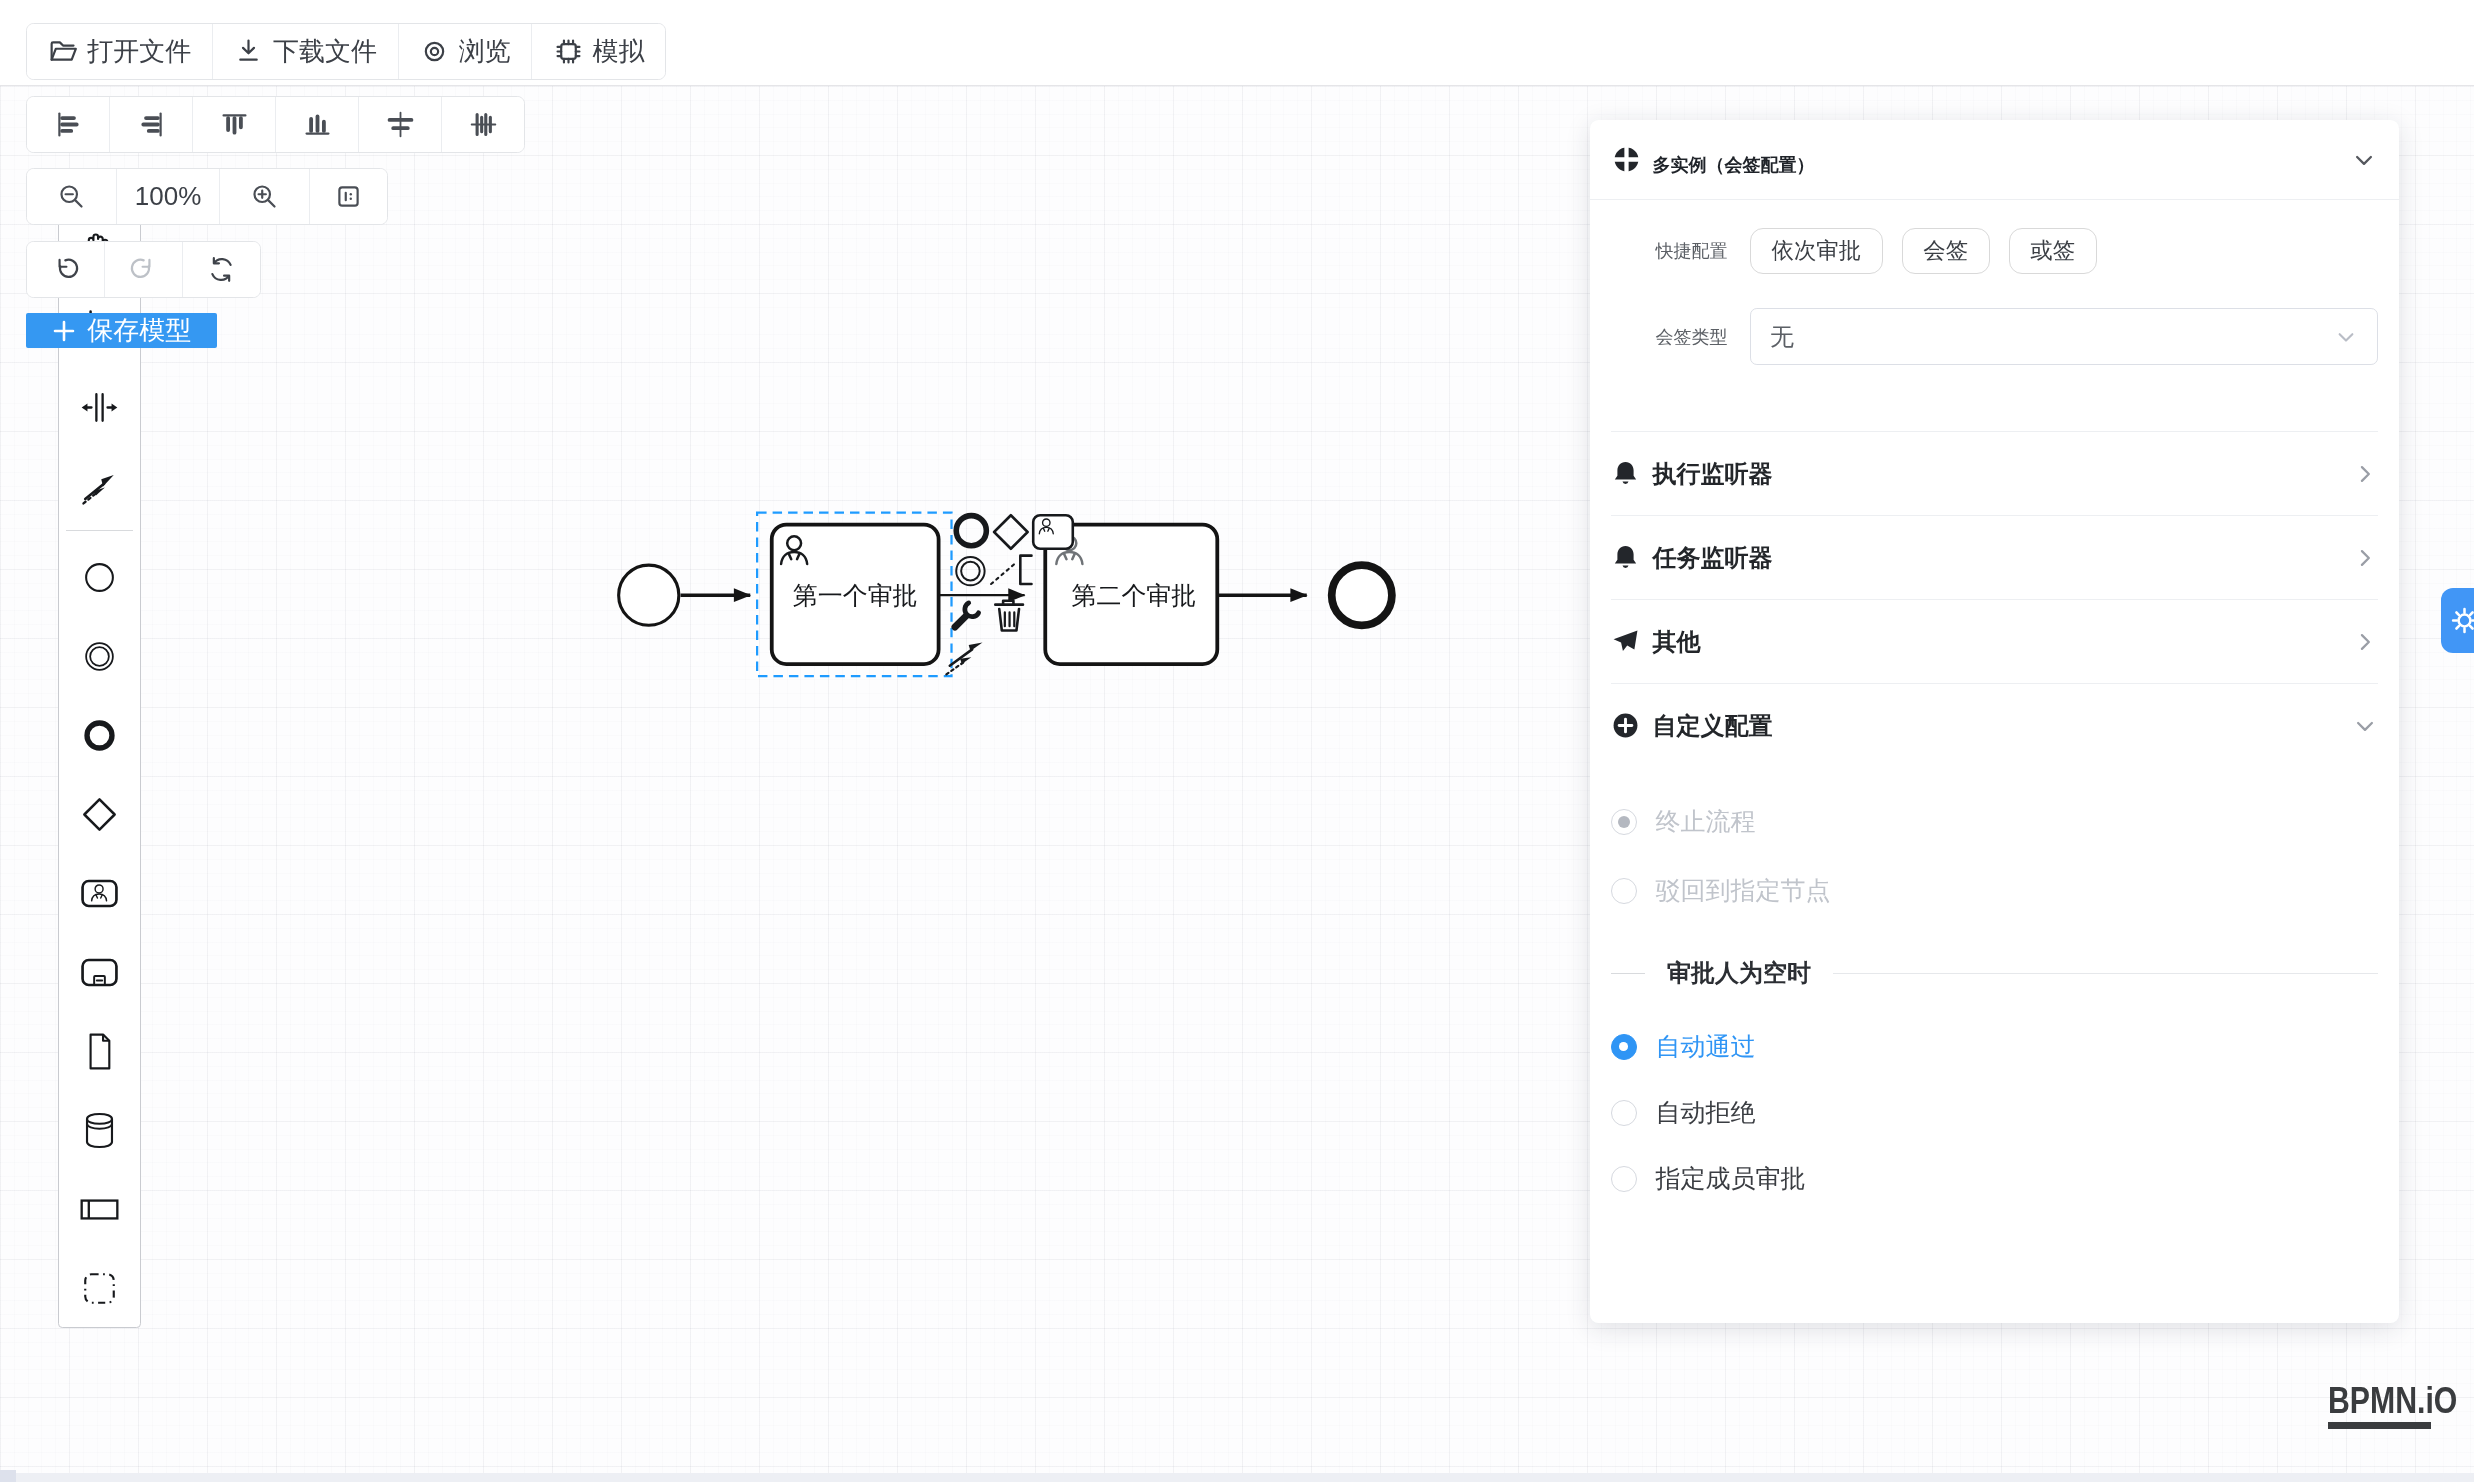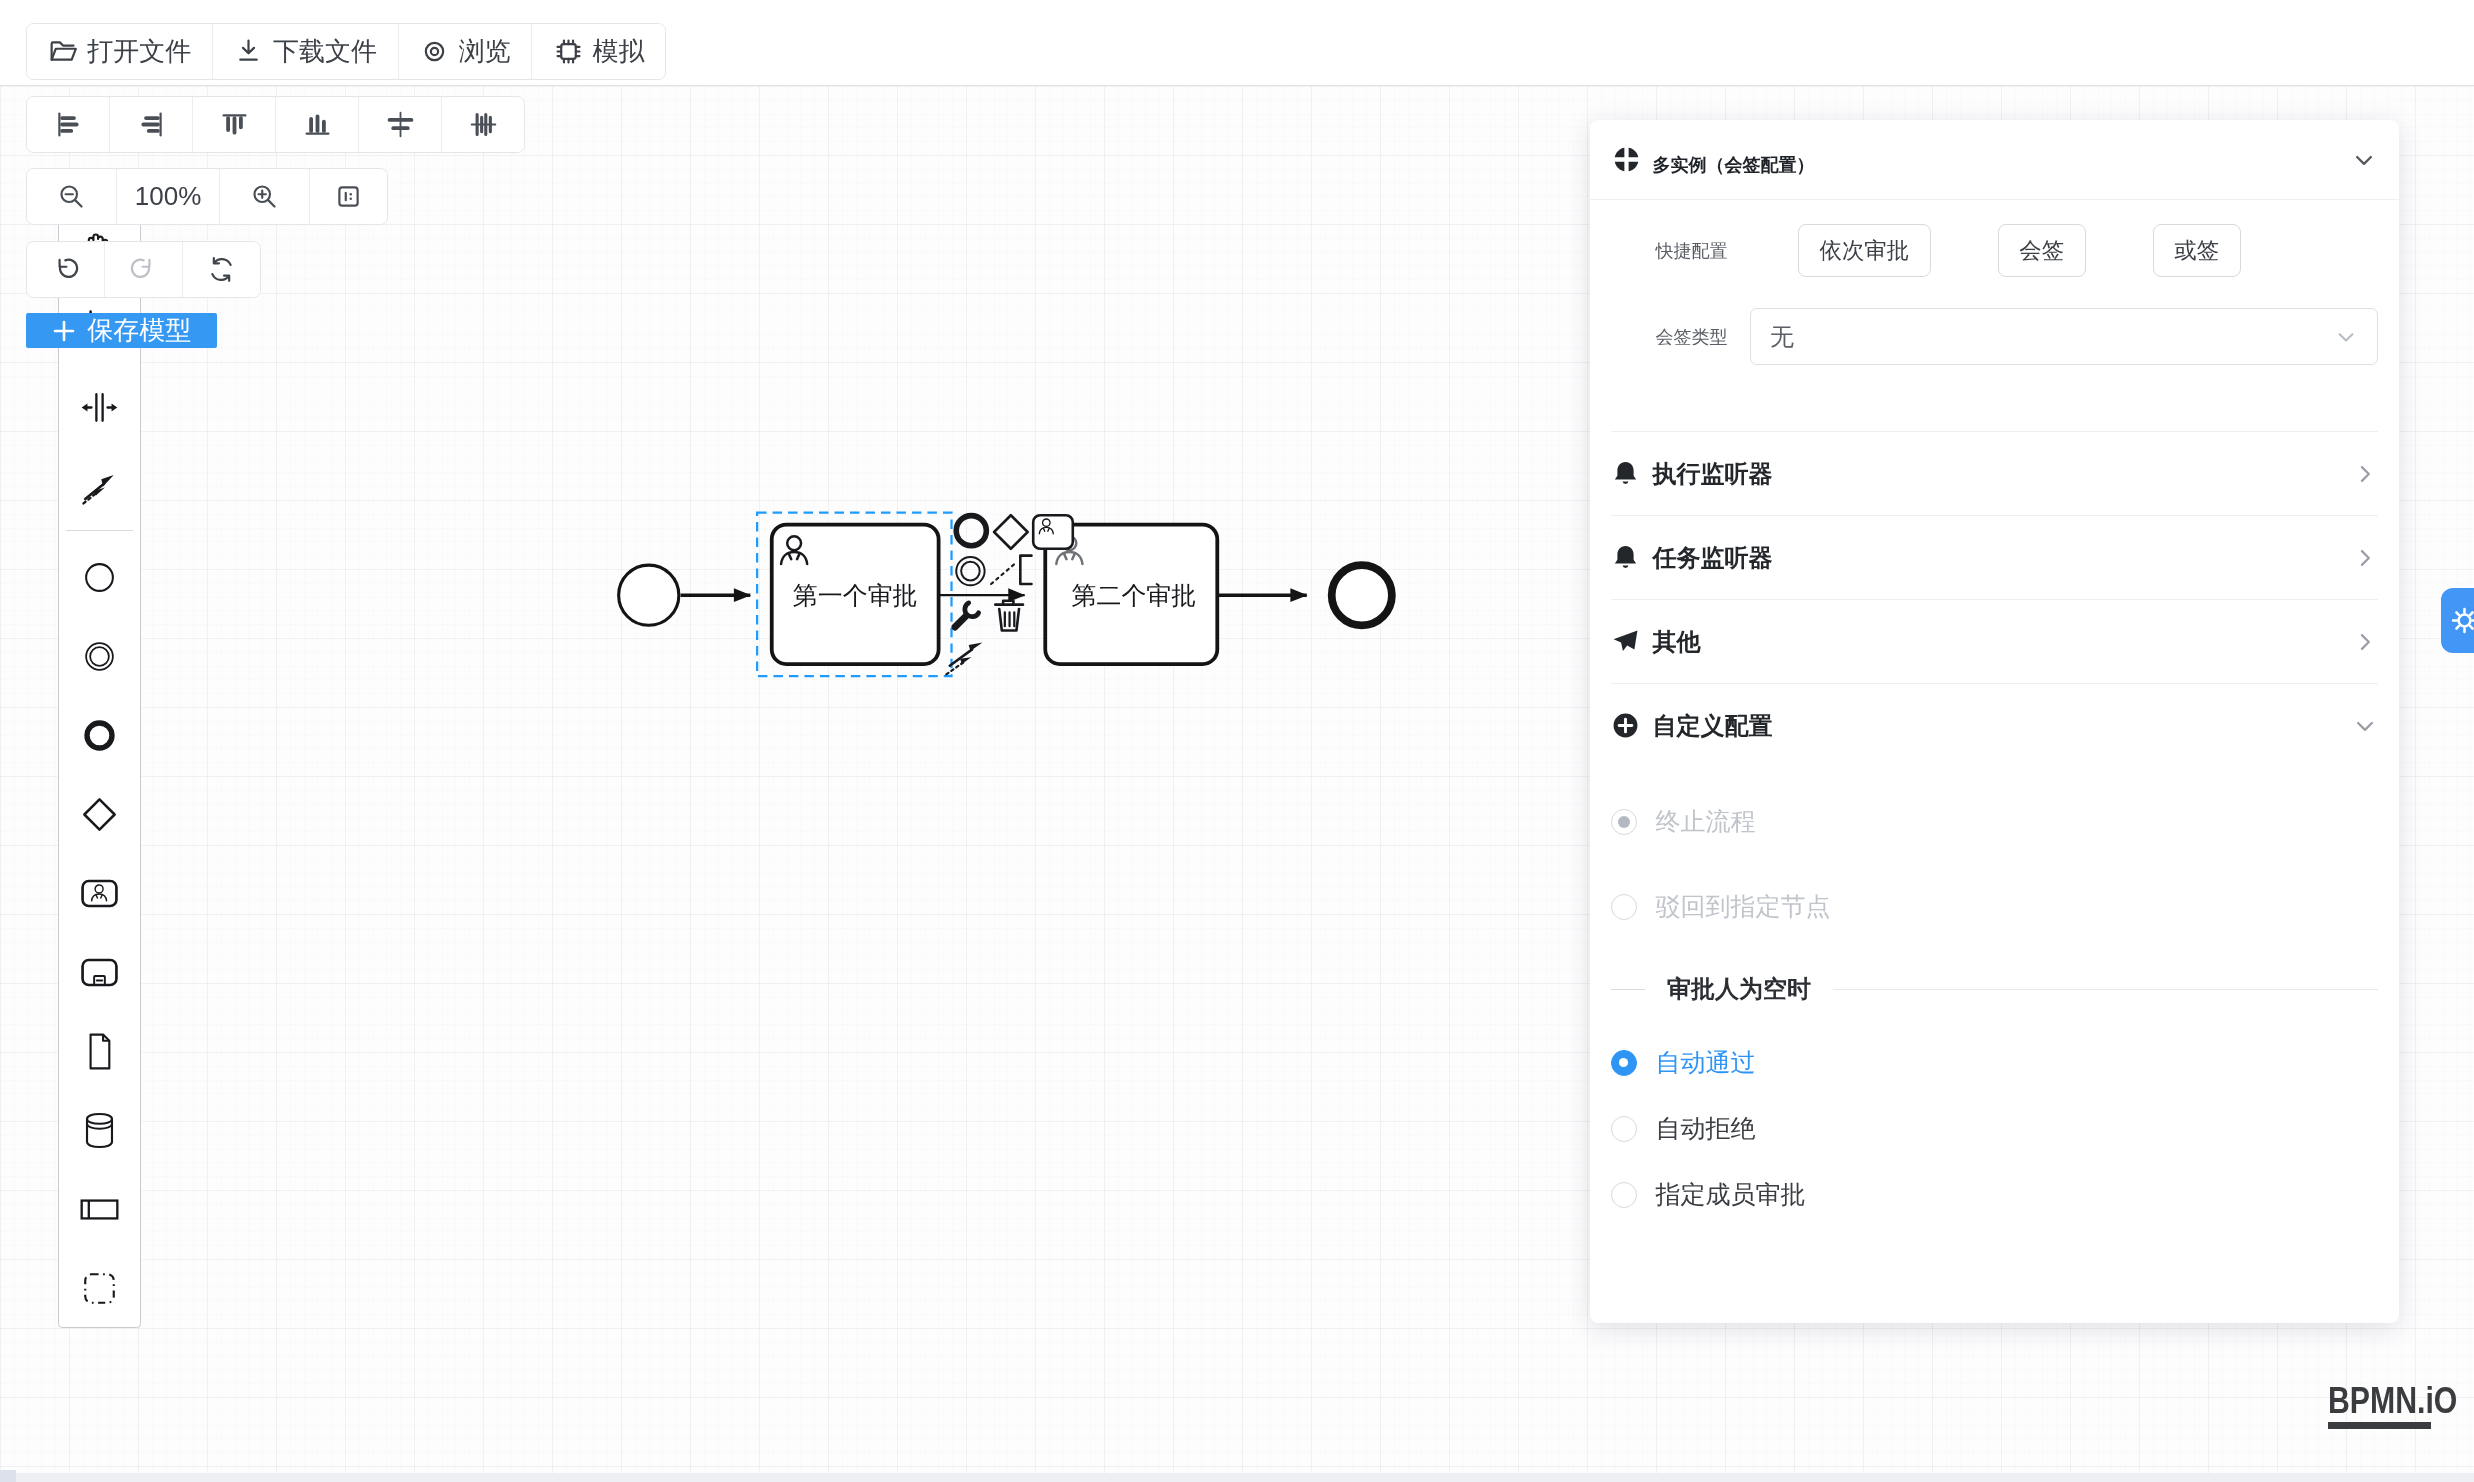--- a/index.html
+++ b/index.html
@@ -36,22 +36,22 @@
 
   
   .panel{position:absolute;left:1590px;top:120px;width:809px;height:1203px;background:#fff;border-radius:8.6px;
          box-shadow:0 5.2px 26px rgba(30,40,60,0.13);z-index:20;box-sizing:border-box;padding:0 20.6px;}
   .panel-header{height:79px;display:flex;align-items:center;gap:11.2px;border-bottom:1.4px solid #edeff2;margin:0 -20.6px;padding:0 22.4px;cursor:pointer;}
   .panel-title{font-size:18px;font-weight:700;color:#1f2329;margin-top:11px;}
   .spacer{flex:1;}
   .qrow{display:flex;align-items:center;margin-top:24px;height:53px;}
   .qlabel{font-size:18px;color:#5c6066;margin-left:45px;margin-right:22.4px;flex:0 0 auto;}
   .qbtns{display:flex;gap:19px;}
-  .qbtn{border:1.4px solid #d9d9d9;border-radius:8px;background:#fff;padding:0 20.6px;height:53px;display:flex;align-items:center;
-        font-size:22.4px;color:#3c4046;cursor:pointer;margin-left:48px;}
+  .qbtn{border:1.4px solid #d9d9d9;border-radius:13px;background:#fff;padding:0 20.6px;height:46px;display:flex;align-items:center;
+        font-size:22.4px;color:#3c4046;cursor:pointer;}
   .srow{display:flex;align-items:center;margin-top:31px;height:57px;}
   .select{flex:1;height:57px;border:1.4px solid #dcdfe6;border-radius:6.9px;display:flex;align-items:center;
           padding:0 19px;font-size:24px;color:#5c6066;box-sizing:border-box;cursor:pointer;background:#fff;}
   .sections{margin-top:66px;border-top:1.4px solid #edeff2;}
   .section{height:83px;display:flex;align-items:center;gap:13px;border-bottom:1.4px solid #edeff2;cursor:pointer;}
   .section:last-child{border-bottom:none;}
   .section-label{font-size:24px;font-weight:600;color:#23262a;}
   .dividertitle{display:flex;align-items:center;gap:22.4px;}
   .dt-line-left{width:34px;border-top:1.7px solid #d8dadd;}
   .dt-text{font-size:24px;font-weight:700;color:#2b2e33;}
@@ -448,21 +448,21 @@
         <svg width="26" height="26" viewBox="0 0 34 34" fill="none" stroke="#9a9ea6" stroke-width="3" stroke-linecap="round" stroke-linejoin="round">
             <path d="M8 13l9 9 9-9"></path>
           </svg>
       </div>
     </div>
 
     <div class="radio-row" style="margin-top:40px">
       <span class="radio checked-disabled"></span>
       <span class="rlabel dis">终止流程</span>
     </div>
-    <div class="radio-row" style="margin-top:56px">
+    <div class="radio-row" style="margin-top:40px">
       <span class="radio"></span>
       <span class="rlabel dis">驳回到指定节点</span>
     </div>
 
     <div class="dividertitle" style="margin-top:52px">
       <span class="dt-line-left"></span>
       <span class="dt-text">审批人为空时</span>
       <span class="dt-line-right"></span>
     </div>
     <div class="radio-row" style="margin-top:43px">

